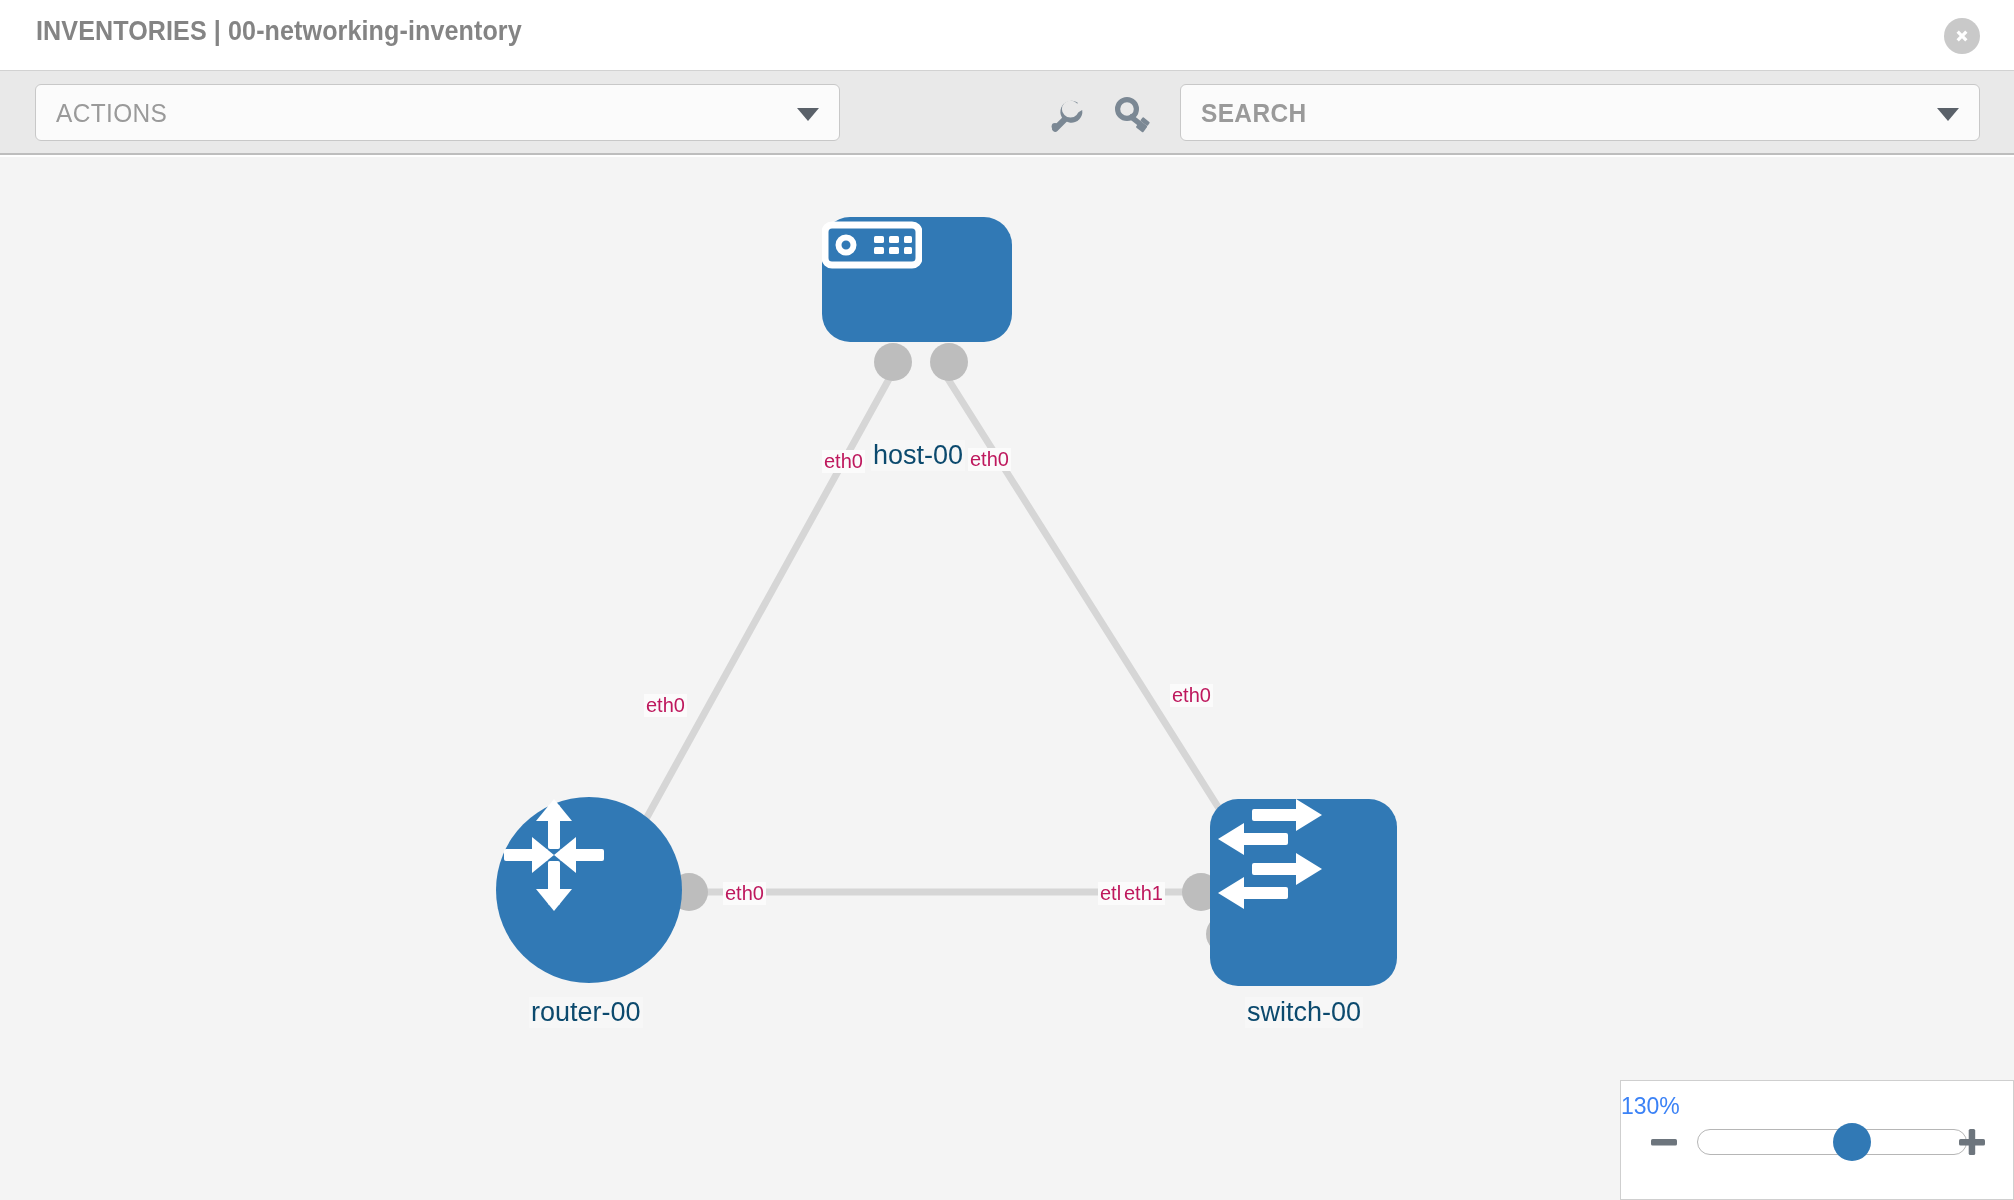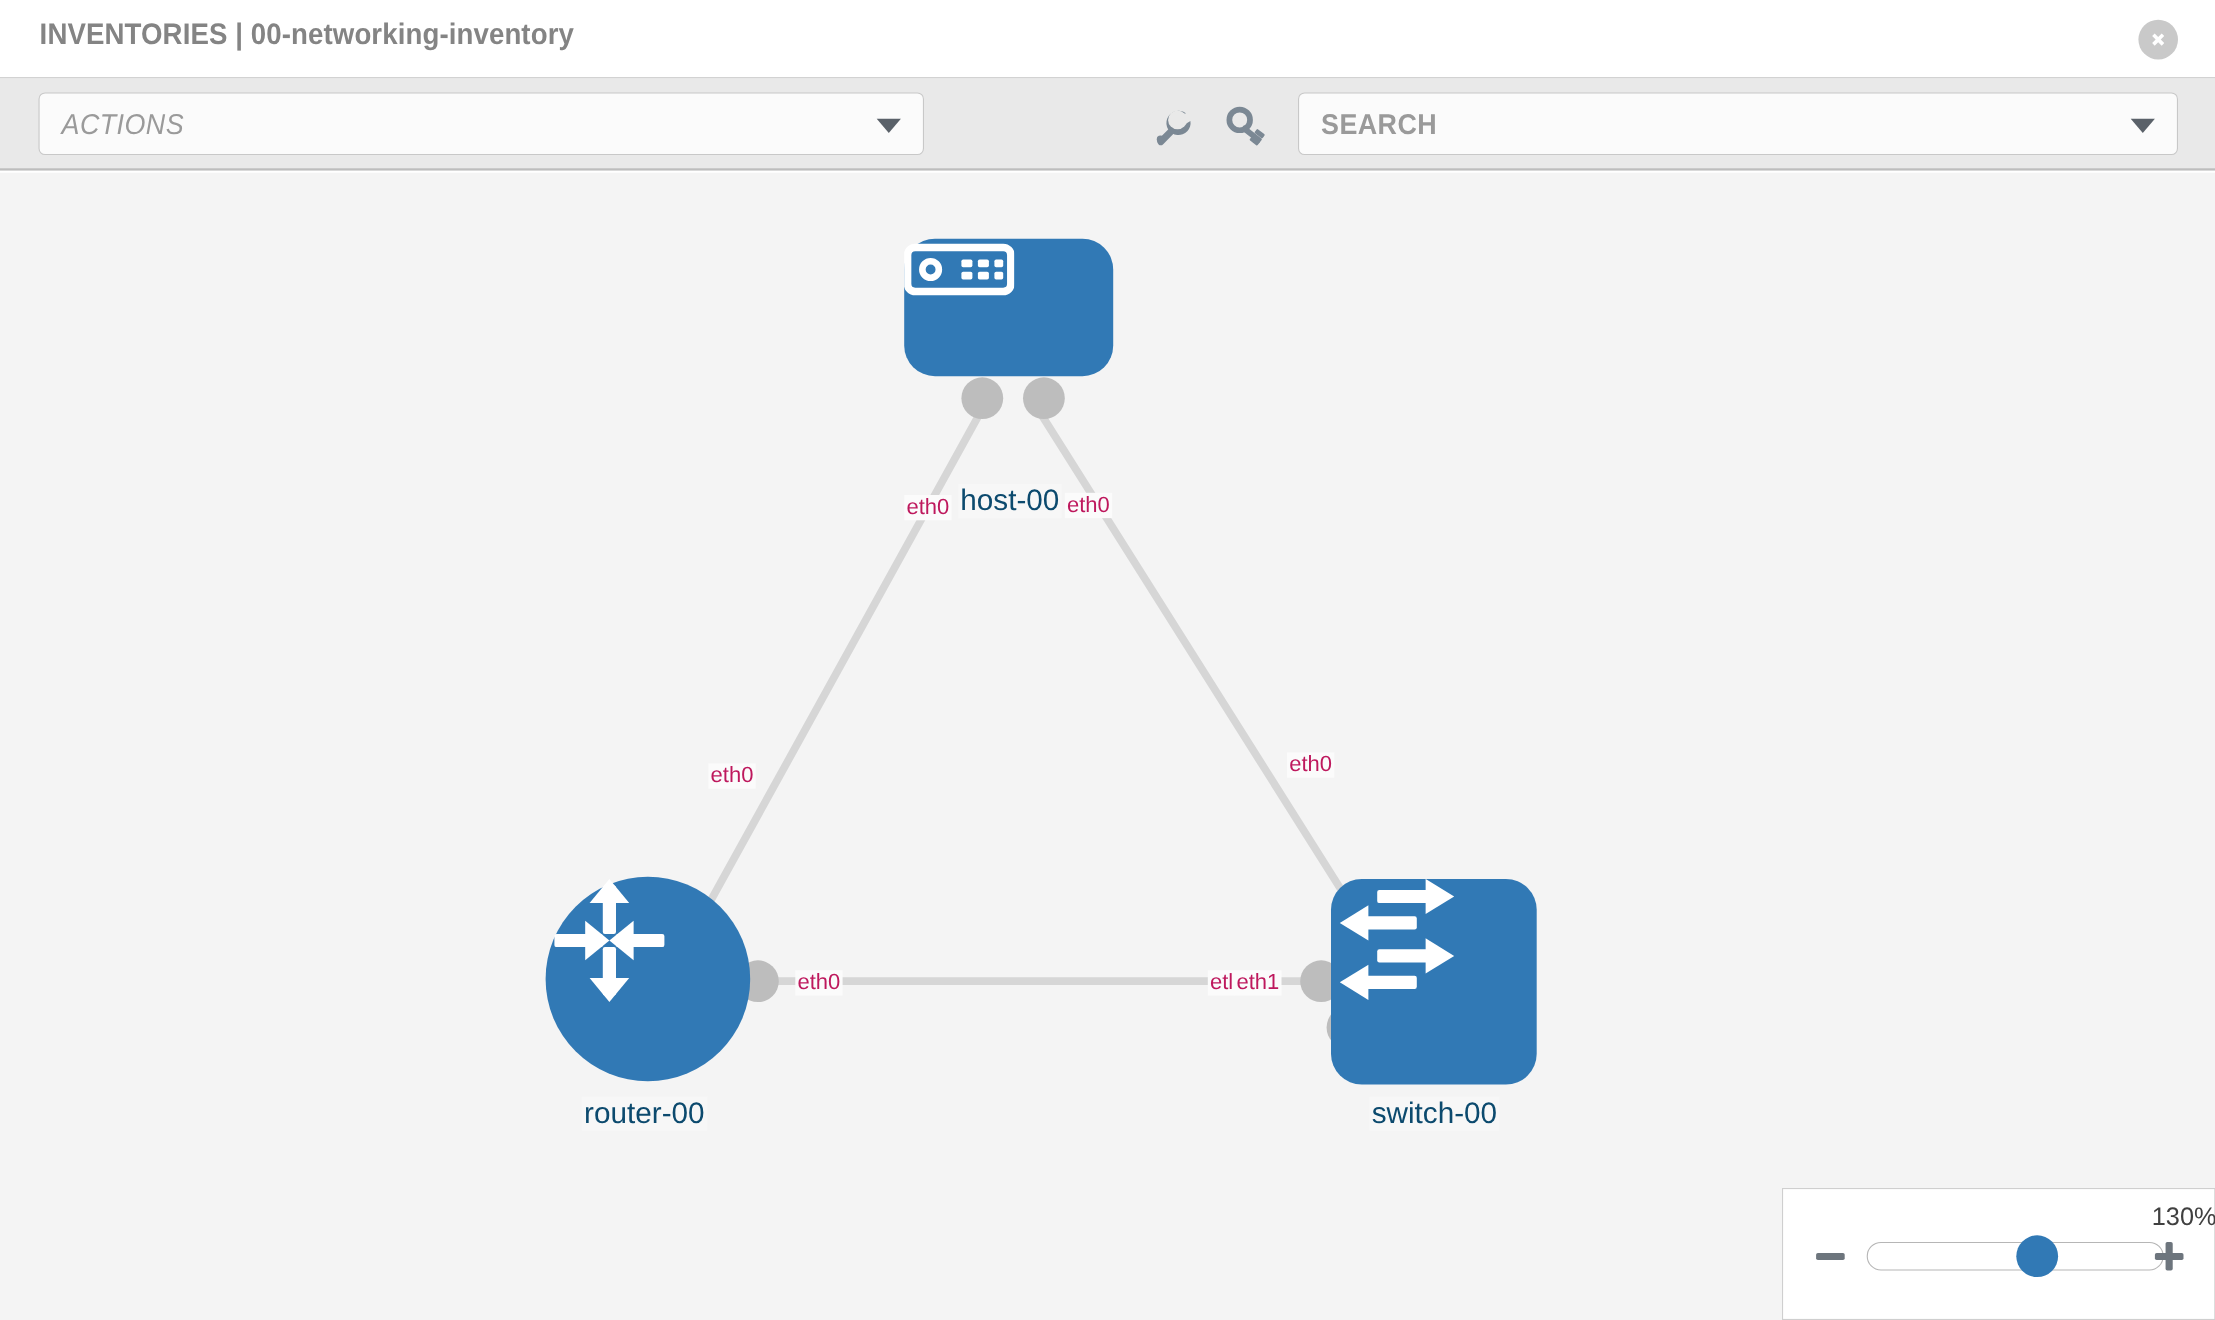--- a/index.html
+++ b/index.html
@@ -39,21 +39,21 @@
     box-sizing:border-box;
   }
   .ctl{
     position:absolute;
     background:#fbfbfb;
     border:1px solid #c8c8c8;
     border-radius:6px;
     box-sizing:border-box;
     cursor:pointer;
   }
-  .actions-select{left:35px;top:13px;width:805px;height:57px;font-style:italic;}
+  .actions-select{left:35px;top:13px;width:805px;height:57px;}
   .search-select {left:1180px;top:13px;width:800px;height:57px;font-weight:bold;}
   .ctl .ctl-label{
     position:absolute;left:20px;top:50%;transform:translateY(-50%) scaleX(.94);
     transform-origin:left center;
     font-size:26px;color:#9a9a9a;letter-spacing:.4px;white-space:nowrap;
   }
   .ctl .caret{
     position:absolute;right:20px;top:50%;margin-top:-5px;
     width:0;height:0;
     border-left:11px solid transparent;
@@ -103,21 +103,21 @@
   }
 
   
   .zoom-panel{
     position:absolute;left:1620px;top:1080px;width:394px;height:120px;
     background:#ffffff;border:1px solid #cfcfcf;
     box-sizing:border-box;
   }
   .zoom-level{
     position:absolute;left:0;top:12px;width:394px;
-    text-align:right;font-size:23px;color:#404040;
+    text-align:left;font-size:23px;color:#3b82f6;
   }
   .zoom-minus,.zoom-plus{
     position:absolute;top:46px;width:30px;height:30px;cursor:pointer;
   }
   .zoom-minus{left:28px;}
   .zoom-plus{left:336px;}
   .zoom-track{
     position:absolute;left:76px;top:48px;width:270px;height:26px;
     border:1px solid #b6b6b6;border-radius:13px;background:#ffffff;
     box-sizing:border-box;cursor:pointer;

